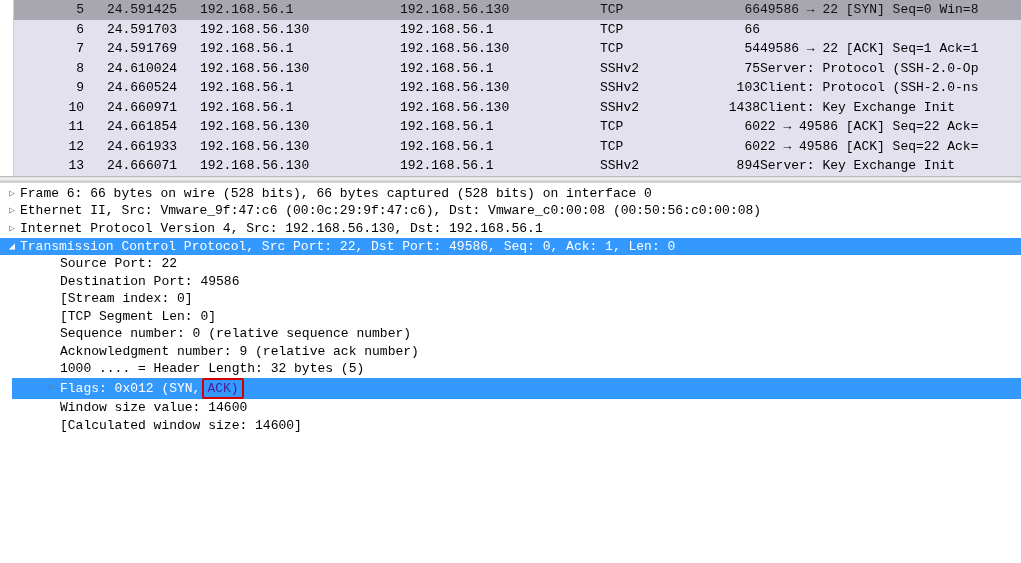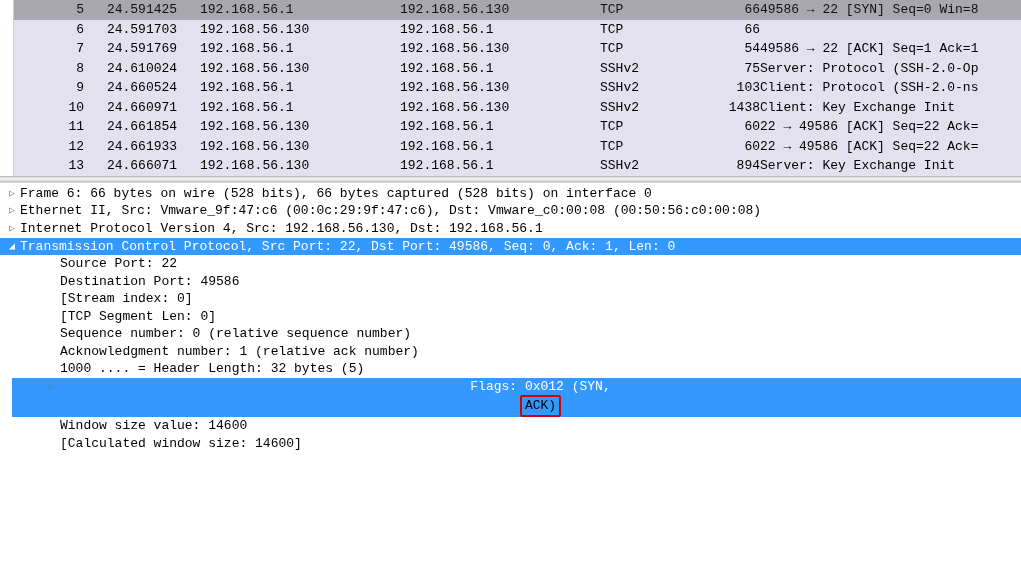--- a/index.html
+++ b/index.html
@@ -73,28 +73,28 @@
     color: #fff;
   }
   .detail-line.selected {
     background: #3399ff;
     color: #fff;
   }
   .detail-line.flagline {
     background: #3399ff;
     color: #fff;
   }
-  .flagline .txt { display: flex; align-items: center; flex-direction: column; }
+  .flagline .txt { display: flex; align-items: center; }
   .redbox {
     border: 2px solid #d40000;
     border-radius: 2px;
     padding: 0 3px;
     margin: 0 2px;
     background: #3399ff;
-    color: #000000;
+    color: #4c1d95;
   }
   .pane-head {
     background: linear-gradient(#f2f2f2, #e8e8e8);
     border-top: 1px solid #ddd;
     border-bottom: 1px solid #ddd;
   }
 </style>
 </head>
 <body>
 
@@ -234,21 +234,21 @@
     <span class="txt">[TCP Segment Len: 0]</span>
   </div>
 
   <div class="detail-line level2">
     <span class="tri"></span>
     <span class="txt">Sequence number: 0    (relative sequence number)</span>
   </div>
 
   <div class="detail-line level2">
     <span class="tri"></span>
-    <span class="txt">Acknowledgment number: 1    (relative ack number)</span>
+    <span class="txt">Acknowledgment number: 9    (relative ack number)</span>
   </div>
 
   <div class="detail-line level2">
     <span class="tri"></span>
     <span class="txt">1000 .... = Header Length: 32 bytes (5)</span>
   </div>
 
   <div class="detail-line level2 flagline">
     <span class="tri">▷</span>
     <span class="txt">

